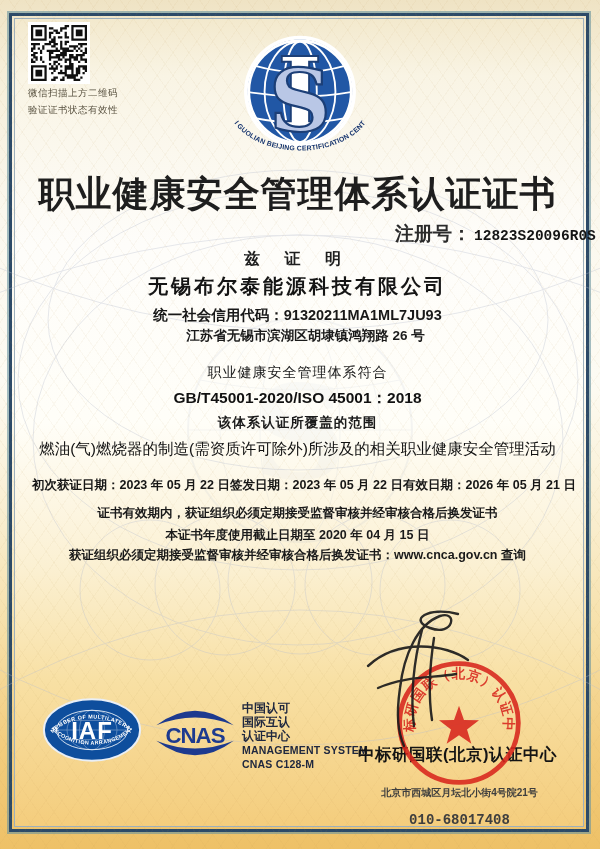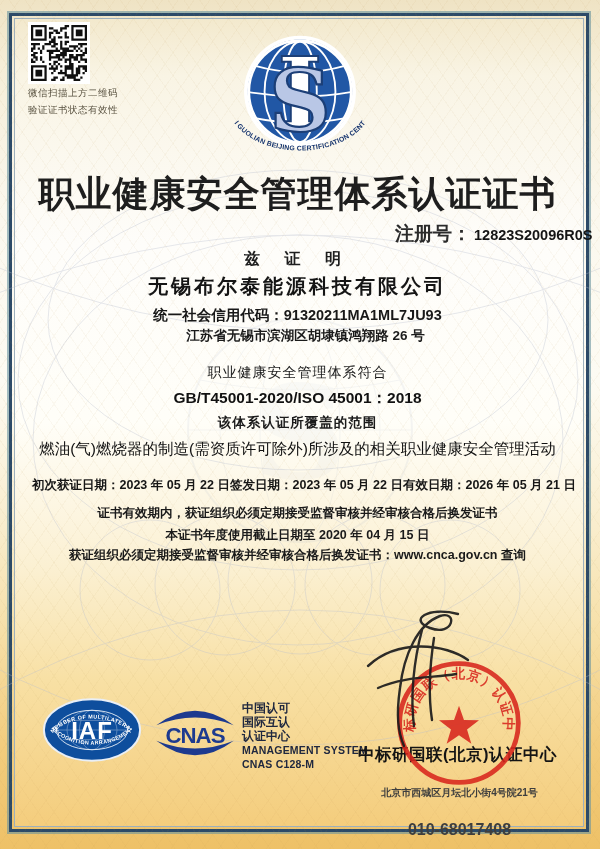--- a/index.html
+++ b/index.html
@@ -17,41 +17,41 @@
   .abs{position:absolute;}
   .center{left:0;width:595px;text-align:center;}
   
   .qr-block{left:28px;top:22px;width:120px;}
   .qr-box{background:#fff;padding:3px;width:56px;height:56px;}
   .qr-caption{font-size:9.5px;color:#57503f;margin-top:0;line-height:17px;letter-spacing:.5px;}
   
   .title{top:170px;font-size:36px;font-weight:700;color:#1e1e1e;letter-spacing:1px;}
   .reg-line{left:350px;top:221px;white-space:nowrap;}
   .reg-label{font-size:19px;font-weight:700;color:#2b2b2b;margin-left:45px;}
-  .reg-number{font-size:14.5px;font-weight:700;color:#141414;font-family:Liberation Sans, sans-serif;margin-left:3px;}
+  .reg-number{font-size:14.5px;font-weight:700;color:#141414;font-family:Liberation Mono, monospace;margin-left:3px;}
   .certify{top:249px;font-size:16px;font-weight:700;letter-spacing:10px;color:#1d1d1d;}
   .company-name{top:273px;font-size:20px;font-weight:700;letter-spacing:3px;color:#151515;}
   .credit{top:306px;font-size:14.5px;font-weight:700;color:#181818;}
   .holder-address{top:327px;font-size:13.5px;font-weight:700;color:#1b1b1b;padding-left:8px;}
   .conformity{top:364px;font-size:14px;font-weight:400;color:#1b1b1b;letter-spacing:1px;}
   .standard{top:388px;font-size:15.5px;font-weight:700;color:#111;}
   .scope-heading{top:414px;font-size:13.5px;font-weight:700;color:#1b1b1b;letter-spacing:1px;}
   .scope{top:439px;font-size:15.5px;font-weight:400;color:#111;white-space:nowrap;}
   .dates-row{top:477px;left:0;width:600px;display:flex;justify-content:space-between;
     padding:0 34px 0 32px;box-sizing:border-box;font-size:12.5px;font-weight:700;color:#161616;white-space:nowrap;}
   .note{font-size:12.5px;font-weight:700;color:#1a1a1a;}
   .note-0{top:505px;} .note-1{top:527px;} .note-2{top:547px;}
   
   .iaf-svg{left:42px;top:697px;} .cnas-svg{left:151px;top:703px;}
   .cnas-text{left:242px;top:701px;line-height:14px;color:#20283f;font-weight:700;}
   .cnas-text .zh{font-size:12px;} .cnas-text .en{font-size:10.5px;letter-spacing:.2px;}
   .issuer-name{left:358px;top:744px;font-size:16.5px;font-weight:600;color:#141414;letter-spacing:.5px;z-index:2;}
   .issuer-contact{left:357px;top:786px;width:205px;text-align:center;color:#3e3e3e;z-index:2;}
   .issuer-addr{font-size:10px;font-weight:700;}
-  .issuer-phone{font-size:16px;font-weight:700;margin-top:21px;}
+  .issuer-phone{font-size:14px;font-weight:700;margin-top:12px;font-family:Liberation Mono, monospace;}
   .signature-svg{left:338px;top:604px;z-index:6;}
   .seal-svg{left:392px;top:656px;z-index:5;}
   .guilloche{left:0;top:0;pointer-events:none;}
   .logo-wrap{left:225px;top:34px;}
 </style>
 </head>
 <body>
 
 <div class="page">
   <div class="frame">

